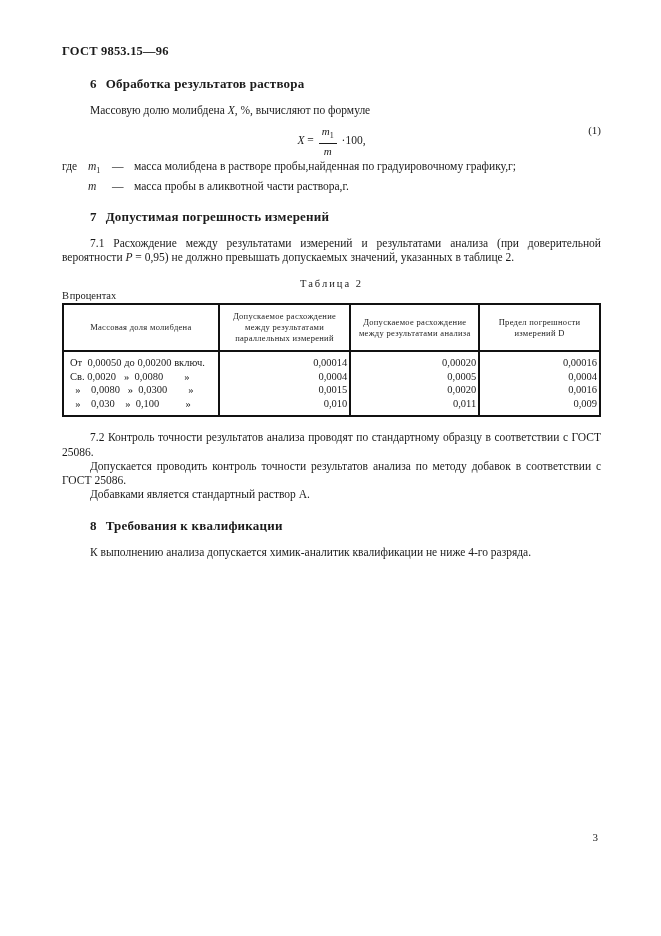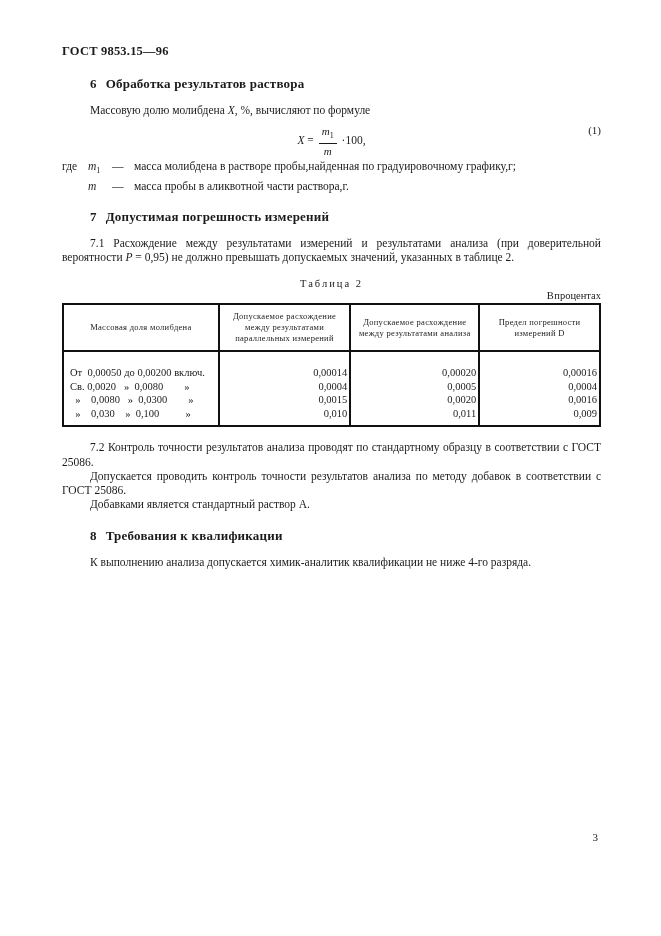--- a/index.html
+++ b/index.html
@@ -72,21 +72,20 @@
   .where-term sub { font-size: 8px; }
   .where-dash { width: 22px; flex: none; }
   
   .table-caption {
     margin-top: 14px;
     font-size: 10.5px;
     letter-spacing: 2px;
     text-align: center;
   }
   .table-units {
-    text-align: right;
     font-size: 10.5px;
     margin-top: 1px;
     word-spacing: -2px;
   }
   table.tol {
     width: 100%;
     margin-top: 2px;
     border-collapse: collapse;
     table-layout: fixed;
   }
@@ -99,21 +98,21 @@
     line-height: 11px;
     text-align: center;
     vertical-align: middle;
     padding: 6px 6px;
     letter-spacing: 0.3px;
   }
   table.tol td {
     font-size: 10.5px;
     line-height: 13.5px;
     vertical-align: top;
-    padding: 14px 2px 5px 2px;
+    padding: 4px 2px 5px 2px;
   }
   table.tol td.c-left { padding-left: 6px; }
   table.tol td.c-left div { white-space: pre; text-align: left; }
   table.tol td div { text-align: right; }
   .col-1 { width: 29%; }
   .col-2 { width: 24.5%; }
   .col-3 { width: 24%; }
   .col-4 { width: 22.5%; }
   .page-number {
     position: absolute;

